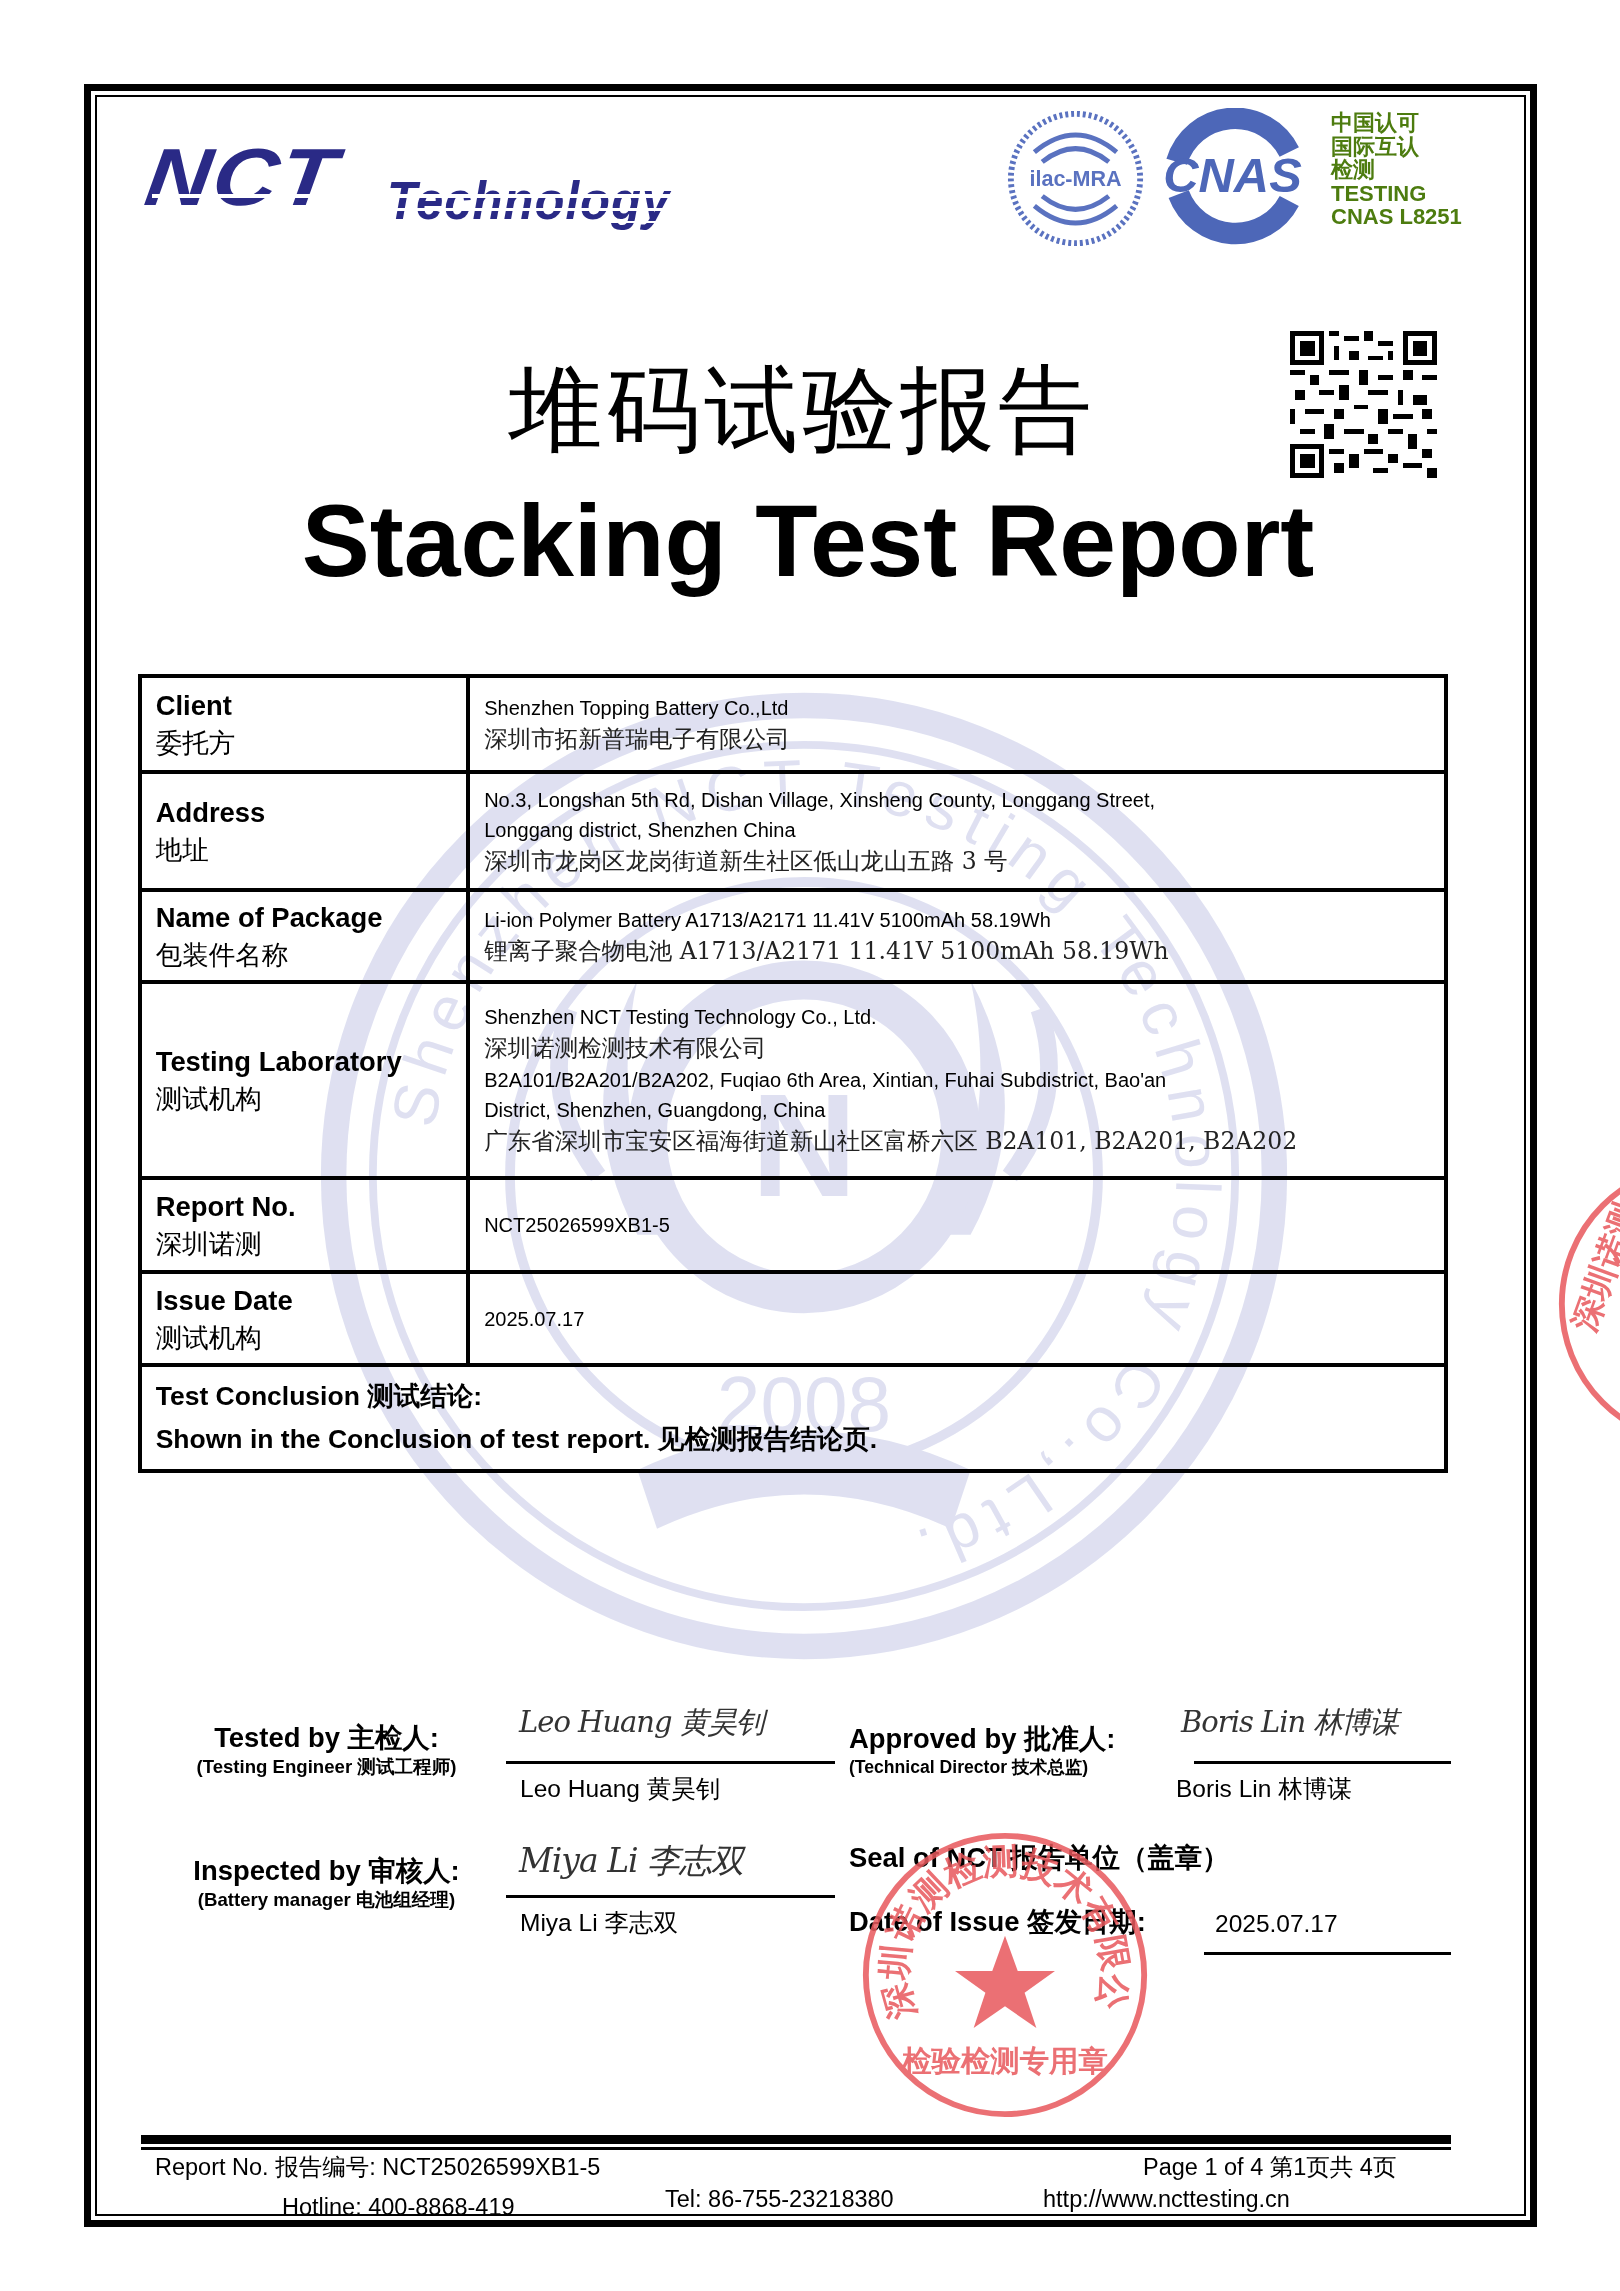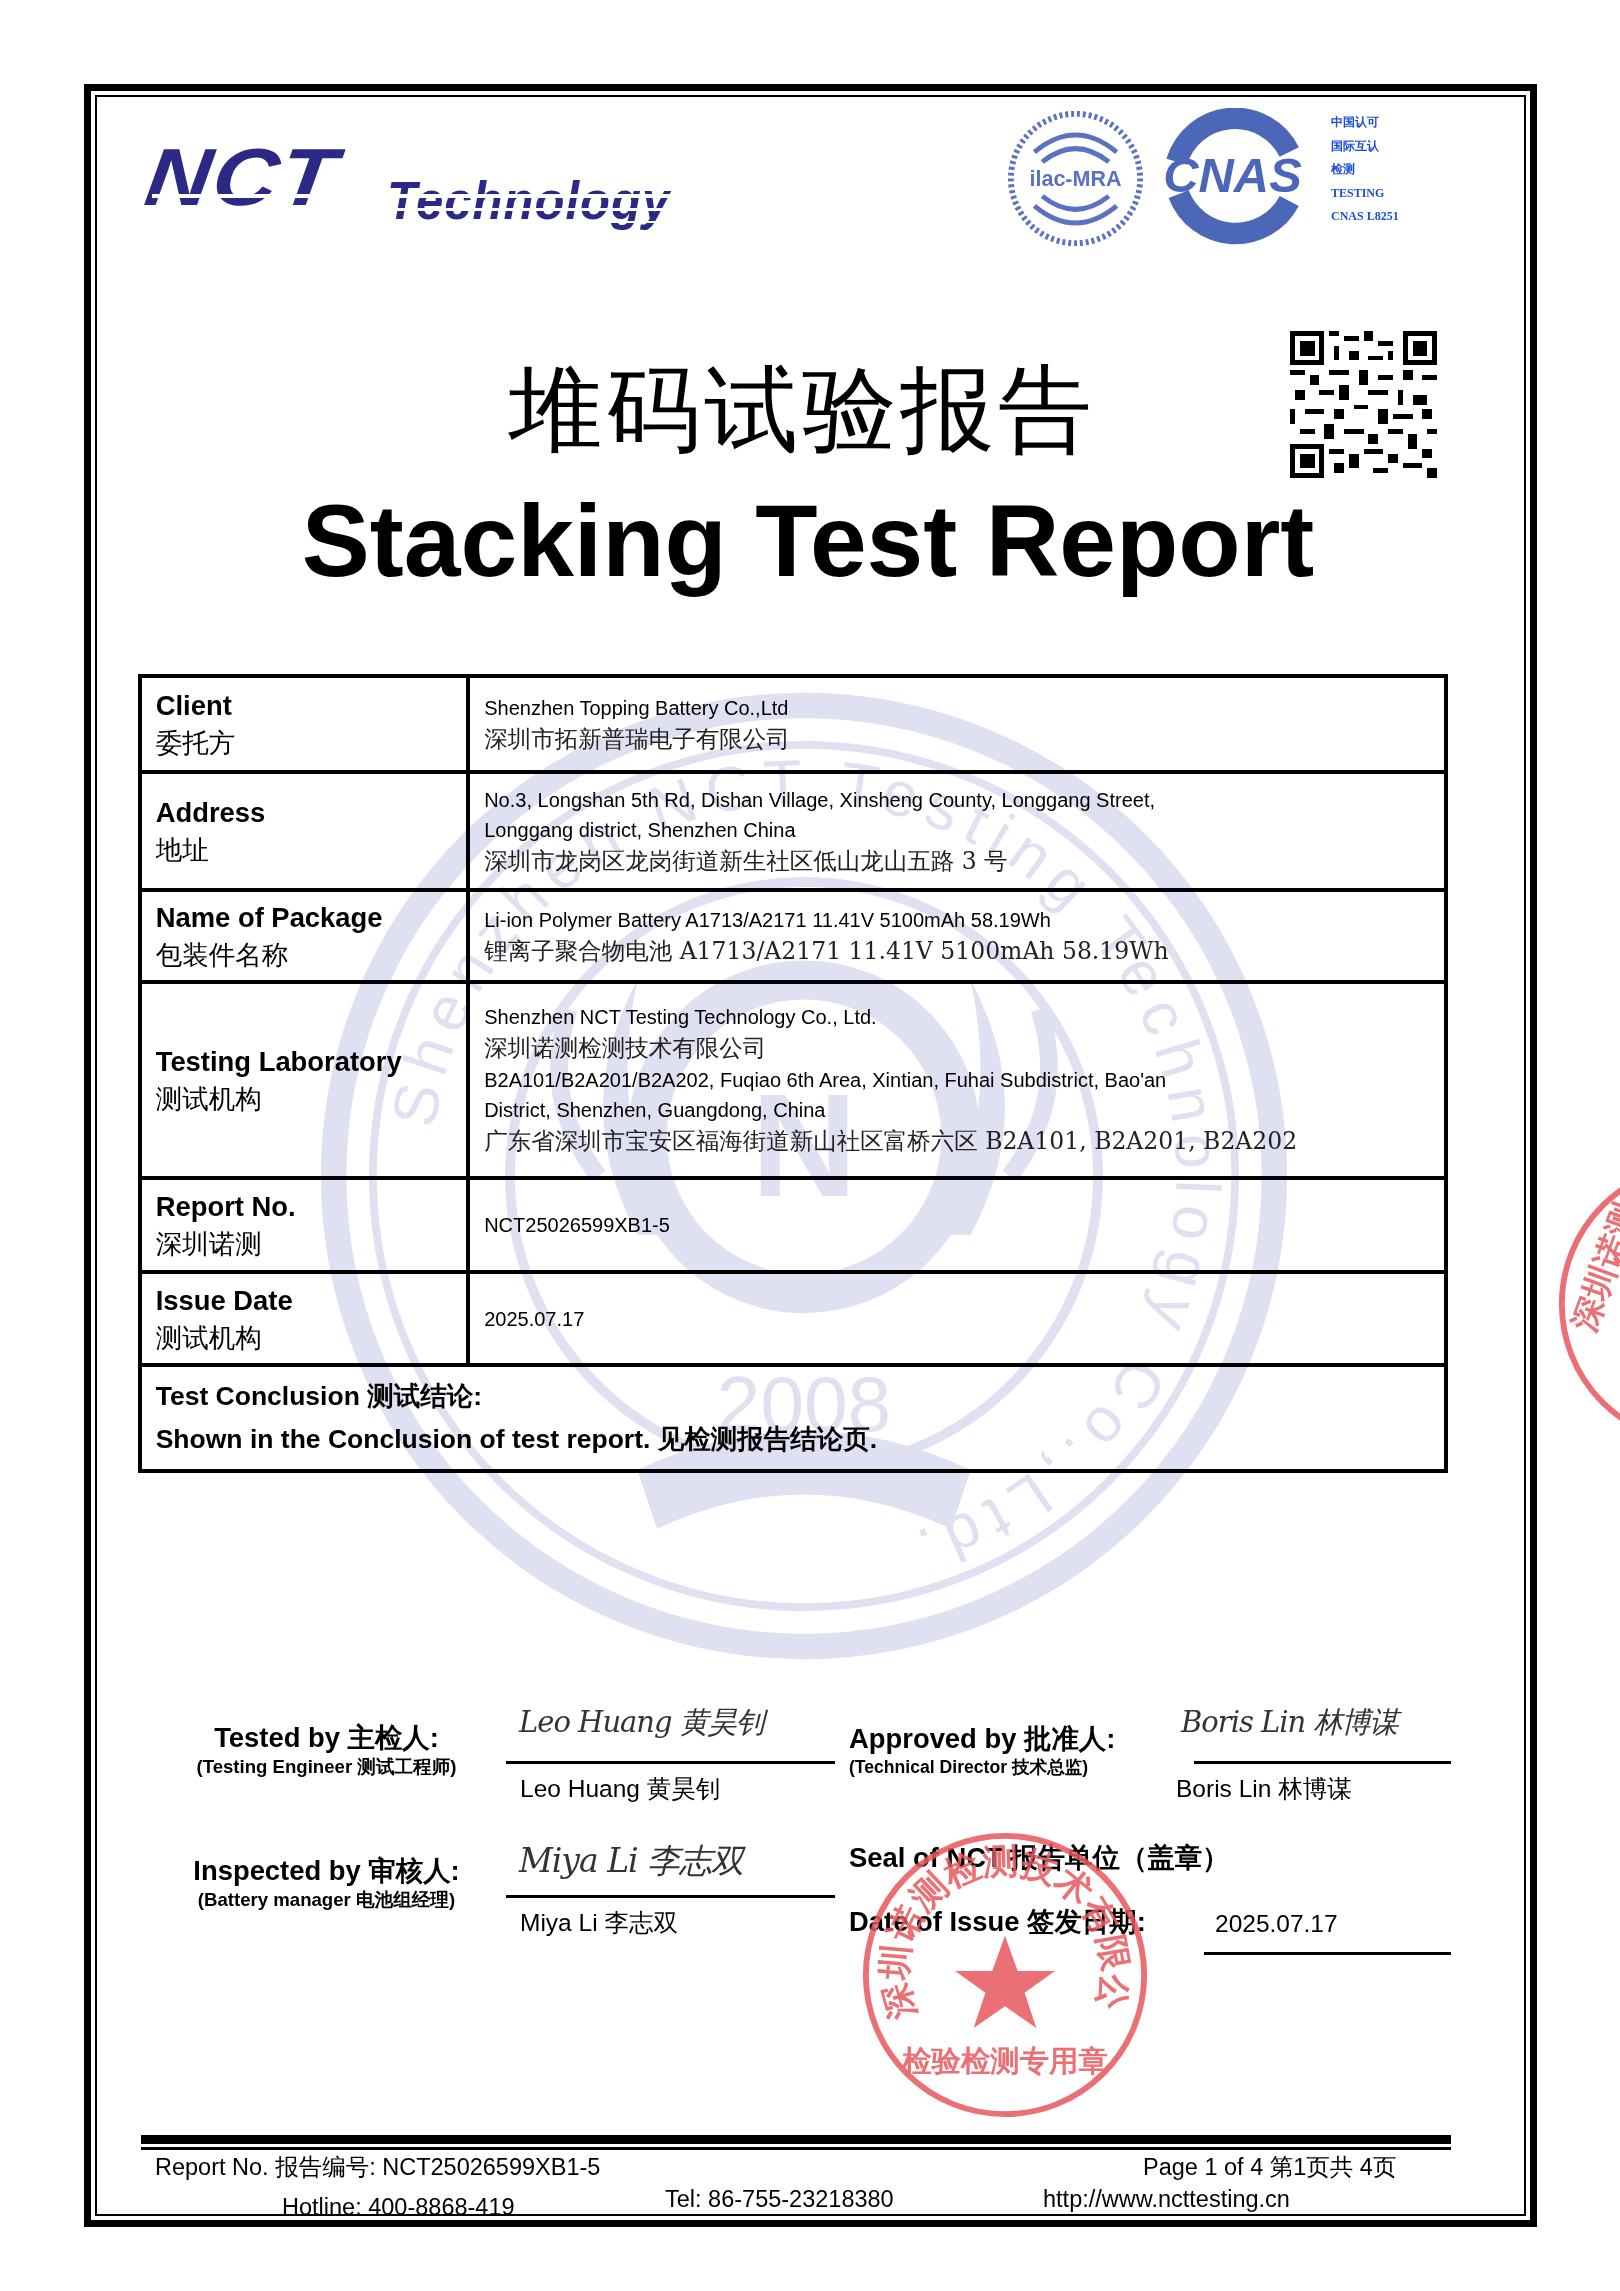--- a/index.html
+++ b/index.html
@@ -22,21 +22,21 @@
               font-weight: bold; font-style: italic; font-size: 90px; color: #2a2a86; letter-spacing: 2px;
               transform: skewX(-8deg) scaleY(0.9); transform-origin: left top; line-height: 1; }
   .logo-tech { position: absolute; left: 235px; top: 39px; font-weight: bold; font-style: italic;
                font-size: 49px; color: #2a2a86; letter-spacing: 1px; line-height: 1; transform: scaleY(1.1); }
   .logo-stripes { position: absolute; left: 0; top: 0; width: 549px; height: 108px;
                   background: repeating-linear-gradient(to bottom, transparent 0 57px, #fff 57px 61px, transparent 61px 71px, #fff 71px 74px, transparent 74px 84px, #fff 84px 86px); }
 
   
   .ilac { left: 1005px; top: 108px; width: 142px; height: 142px; }
   .cnas { left: 1157px; top: 108px; width: 152px; height: 137px; }
-  .cnas-text { left: 1331px; top: 111px; color: #1d4ed8; font-weight: bold; font-size: 12px; line-height: 23.5px; font-family: Liberation Serif, serif; }
+  .cnas-text { left: 1331px; top: 111px; color: #4d7c0f; font-weight: bold; font-size: 22px; line-height: 23.5px; }
 
   
   .qr { left: 1290px; top: 331px; width: 147px; height: 147px; }
 
   
   .title-cn { left: 0; width: 1620px; top: 355px; text-align: center; font-family: "DejaVu Serif", "Liberation Serif", serif;
               font-size: 94px; line-height: 110px; letter-spacing: 3.9px; transform: translateX(-7.8px); }
   .title-en { left: 0; width: 1620px; top: 482px; text-align: center; font-weight: bold;
               font-size: 102px; line-height: 118px; transform: translateX(-2px); }
 

